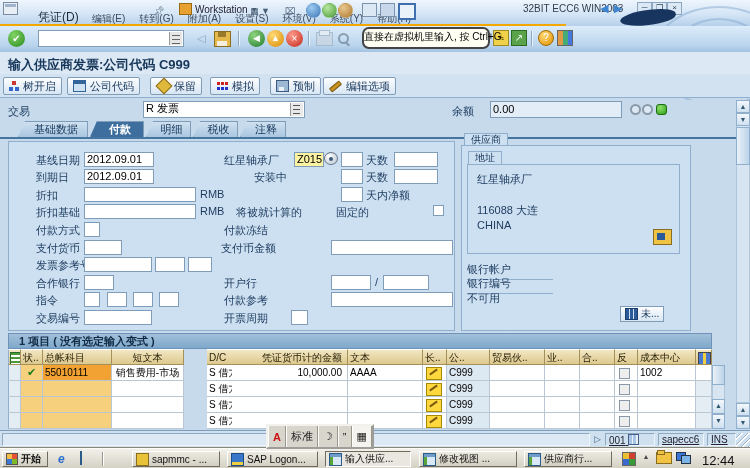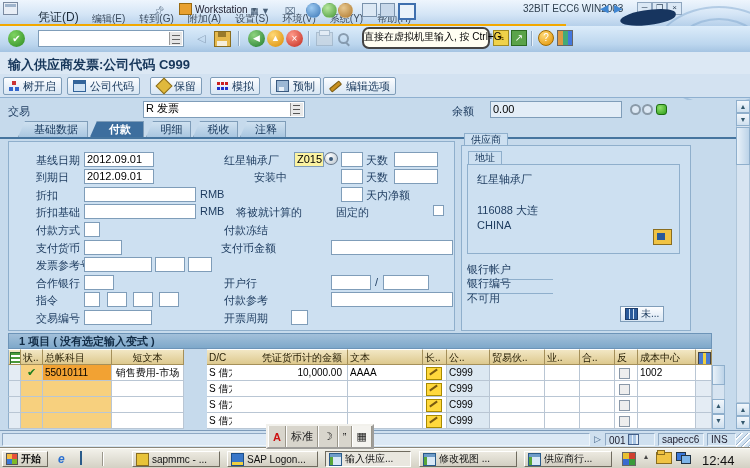--- a/index.html
+++ b/index.html
@@ -142,21 +142,21 @@
   
   .sbtn{position:absolute;width:14px;height:13px;background:linear-gradient(180deg,#f2f7fc,#cfe0ef);
     border:1px solid #8fafcc;box-sizing:border-box;font-size:7px;line-height:11px;text-align:center;color:#33586e;}
   .strack{position:absolute;background:#d7e4f1;border:1px solid #afc6da;box-sizing:border-box;}
   .sthumb{position:absolute;background:linear-gradient(90deg,#e8f1f9,#bcd3e8);border:1px solid #8fafcc;box-sizing:border-box;}
   
   .statusbar{position:absolute;left:0;top:430px;width:750px;height:18px;background:#cfe0ef;border-top:1px solid #7e9cba;}
   .msgfld{position:absolute;left:2px;top:2px;width:588px;height:13px;background:#dce9f5;
     border:1px solid;border-color:#8fa9c4 #eef5fb #eef5fb #8fa9c4;box-sizing:border-box;}
   .scell{position:absolute;top:2px;height:13px;border:1px solid;border-color:#8fa9c4 #eef5fb #eef5fb #8fa9c4;
-    box-sizing:border-box;font-size:10px;line-height:11px;padding:0 3px;color:#223;}
+    box-sizing:border-box;font-size:10px;line-height:11px;padding:0 3px;color:#223;text-decoration:underline;}
   .gridico{display:inline-block;width:9px;height:9px;border:1px solid #44608a;vertical-align:-1px;
     background:linear-gradient(90deg,#a8c4e4 0 3px,#e8f0f8 3px 4px,#a8c4e4 4px 7px,#e8f0f8 7px);}
   .grip{position:absolute;right:0;top:2px;width:14px;height:15px;
     background:repeating-linear-gradient(135deg,transparent 0 3px,#9ab2cc 3px 4px,#fff 4px 5px);}
   
   .imebar{position:absolute;left:266px;top:424px;height:21px;background:#d8d5cc;border:2px outset #f2f1ec;
     display:flex;align-items:stretch;z-index:10;}
   .imecell{border-right:1px solid #9a968a;border-left:1px solid #fff;display:flex;align-items:center;justify-content:center;
     font-size:11px;color:#222;padding:0 4px;}
   

